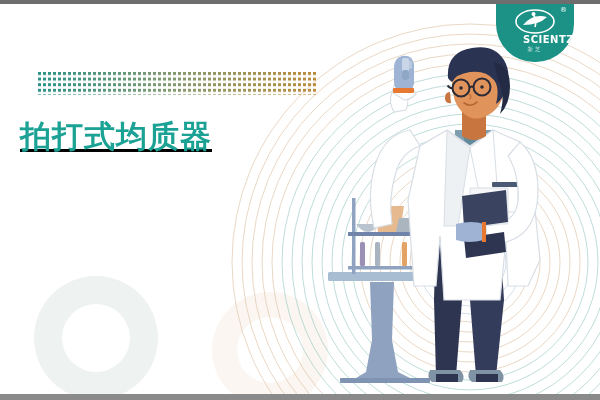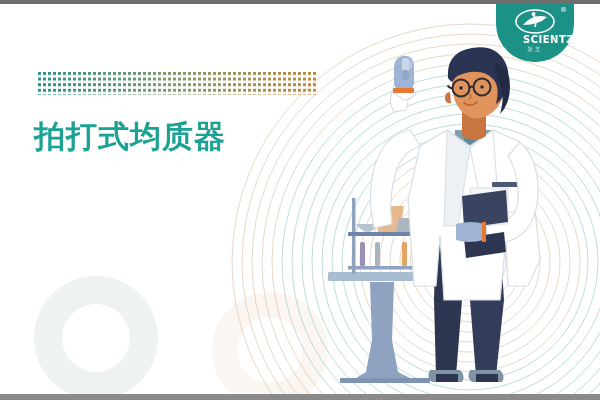--- a/index.html
+++ b/index.html
@@ -14,21 +14,21 @@
   .bar-top   { position:absolute; left:0; top:0;    width:600px; height:4px; background:#6e6e6e; z-index:60; }
   .bar-bot   { position:absolute; left:0; bottom:0; width:600px; height:6px; background:#8a8a8a; z-index:60; }
 
   
   .bg-svg { position:absolute; inset:0; width:600px; height:400px; z-index:1; }
 
   
   .dots-wrap { position:absolute; left:38px; top:72px; width:280px; height:30px; z-index:12; }
 
   
-  .headline { position:absolute; left:34px; top:116px; z-index:20; }
+  .headline { position:absolute; left:20px; top:116px; z-index:20;text-decoration:underline; }
   .headline .line {
     font-family:"DejaVu Sans","Liberation Sans",sans-serif;
     font-weight:700;
     font-size:31px;
     line-height:40px;
     letter-spacing:1px;
     color:#1ba294;
     white-space:nowrap;
   }
 

